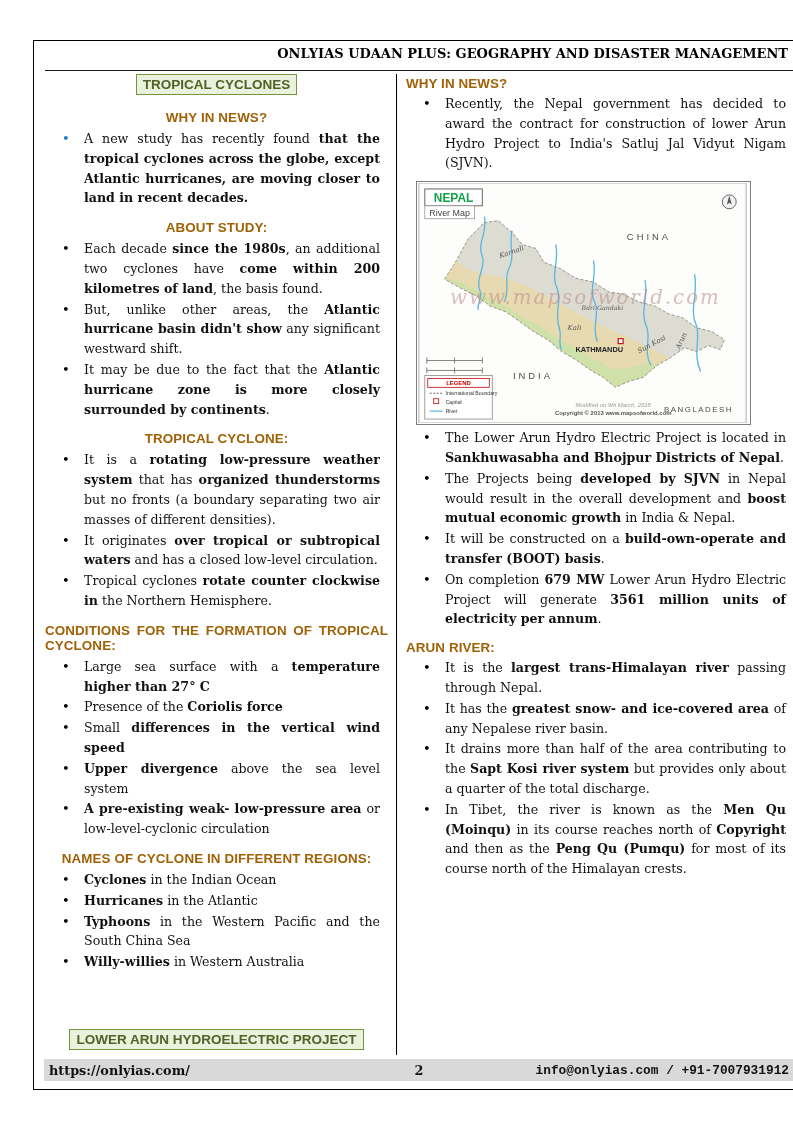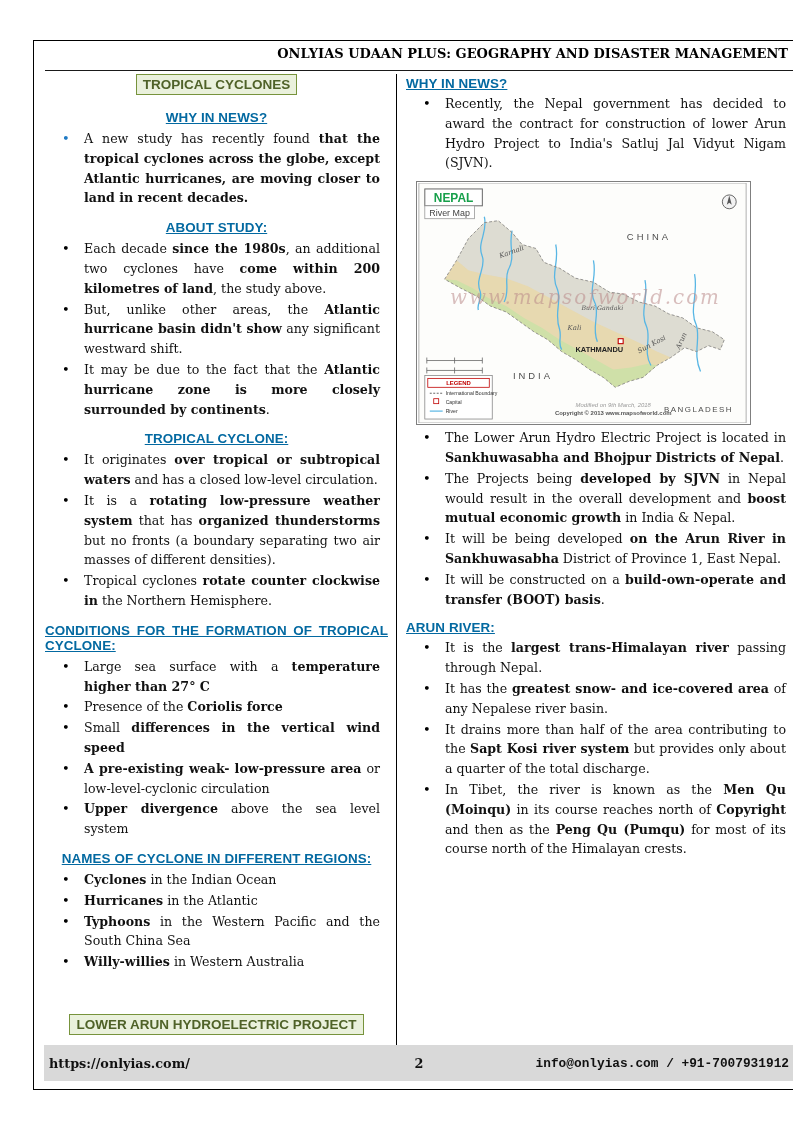--- a/index.html
+++ b/index.html
@@ -8,34 +8,34 @@
   .frame{position:absolute;left:33px;top:40px;width:766px;height:1050px;border:1.6px solid #000;box-sizing:border-box;}
   .header-title{position:absolute;top:5px;right:10px;font-family:"DejaVu Serif",serif;
         font-weight:bold;font-size:13px;color:#000;white-space:nowrap;}
   .header-rule{position:absolute;top:29px;left:11px;right:0;border-top:1.5px solid #1a1a1a;}
   .content{position:absolute;top:33px;left:11px;right:4px;bottom:34px;display:flex;}
   .col-left{width:351px;padding-right:8px;box-sizing:border-box;display:flex;flex-direction:column;align-items:center;}
   .col-right{flex:1;border-left:1.3px solid #000;padding-left:9px;box-sizing:border-box;display:flex;flex-direction:column;}
   .banner{background:#EAF1DC;border:1.8px solid #77933C;color:#4F6228;
         font-family:"Liberation Sans",sans-serif;font-weight:bold;font-size:13.5px;
         padding:2px 6px;margin:0 0 4px 0;}
-  .banner.push{margin-top:auto;margin-bottom:20px;}
+  .banner.push{margin-top:auto;margin-bottom:5px;}
   .heading{font-family:"Liberation Sans",sans-serif;font-weight:bold;font-size:13.4px;
-        margin:11px 0 3px;text-align:justify;color:#0369a1;letter-spacing:.1px;text-decoration:underline;}
+        margin:11px 0 3px;text-align:justify;color:#a16207;letter-spacing:.1px;}
   .heading:first-child{margin-top:2px;}
   ul.bullets{list-style:none;margin:0;padding:0;}
   ul.bullets li{position:relative;padding-left:31px;font-size:12.6px;line-height:19.8px;
         text-align:justify;margin:1px 8px;}
   ul.bullets li::before{content:"•";position:absolute;left:9px;top:0;font-size:13px;color:#000;}
   ul.bullets li.blue::before{color:#1F7AC4;}
   .b{font-weight:bold;}
   .map-figure{margin:7px 0 2px 10px;width:331px;border:1px solid #7f7f7f;background:#fff;padding:1px;}
   .map-figure svg{display:block;}
   .footer-bar{position:absolute;left:10px;right:4px;bottom:8px;height:22px;background:#D9D9D9;
-        display:flex;align-items:center;font-size:12.8px;font-weight:600;padding:18px 5px;box-sizing:border-box;}
+        display:flex;align-items:center;font-size:12.8px;font-weight:600;padding:11px 5px;box-sizing:border-box;}
   .f-left{flex:1;text-align:left;}
   .f-center{width:44px;text-align:center;}
   .f-right{flex:1;text-align:right;font-family:Liberation Mono, monospace;}
 </style>
 </head>
 <body>
 
 <div class="page">
   <div class="frame">
 
@@ -44,37 +44,37 @@
 
     <div class="content">
       <div class="col-left">
           <div class="banner">TROPICAL CYCLONES</div>
           <div class="heading">WHY IN NEWS?</div>
           <ul class="bullets">
             <li class="blue"><span>A new study has recently found </span><span class="b">that the tropical cyclones across the globe, except Atlantic hurricanes, are moving closer to land in recent decades.</span></li>
           </ul>
           <div class="heading">ABOUT STUDY:</div>
           <ul class="bullets">
-            <li><span>Each decade </span><span class="b">since the 1980s</span><span>, an additional two cyclones have </span><span class="b">come within 200 kilometres of land</span><span>, the study above.</span></li>
+            <li><span>Each decade </span><span class="b">since the 1980s</span><span>, an additional two cyclones have </span><span class="b">come within 200 kilometres of land</span><span>, the basis found.</span></li>
             <li><span>But, unlike other areas, the </span><span class="b">Atlantic hurricane basin didn't show</span><span> any significant westward shift.</span></li>
             <li><span>It may be due to the fact that the </span><span class="b">Atlantic hurricane zone is more closely surrounded by continents</span><span>.</span></li>
           </ul>
           <div class="heading">TROPICAL CYCLONE:</div>
           <ul class="bullets">
+            <li><span>It is a </span><span class="b">rotating low-pressure weather system</span><span> that has </span><span class="b">organized thunderstorms</span><span> but no fronts (a boundary separating two air masses of different densities).</span></li>
             <li><span>It originates </span><span class="b">over tropical or subtropical waters</span><span> and has a closed low-level circulation.</span></li>
-            <li><span>It is a </span><span class="b">rotating low-pressure weather system</span><span> that has </span><span class="b">organized thunderstorms</span><span> but no fronts (a boundary separating two air masses of different densities).</span></li>
             <li><span>Tropical cyclones </span><span class="b">rotate counter clockwise in</span><span> the Northern Hemisphere.</span></li>
           </ul>
           <div class="heading">CONDITIONS FOR THE FORMATION OF TROPICAL CYCLONE:</div>
           <ul class="bullets">
             <li><span>Large sea surface with a </span><span class="b">temperature higher than 27° C</span></li>
             <li><span>Presence of the </span><span class="b">Coriolis force</span></li>
             <li><span>Small </span><span class="b">differences in the vertical wind speed</span></li>
+            <li><span class="b">Upper divergence</span><span> above the sea level system</span></li>
             <li><span class="b">A pre-existing weak- low-pressure area</span><span> or low-level-cyclonic circulation</span></li>
-            <li><span class="b">Upper divergence</span><span> above the sea level system</span></li>
           </ul>
           <div class="heading">NAMES OF CYCLONE IN DIFFERENT REGIONS:</div>
           <ul class="bullets">
             <li><span class="b">Cyclones</span><span> in the Indian Ocean</span></li>
             <li><span class="b">Hurricanes</span><span> in the Atlantic</span></li>
             <li><span class="b">Typhoons</span><span> in the Western Pacific and the South China Sea</span></li>
             <li><span class="b">Willy-willies</span><span> in Western Australia</span></li>
           </ul>
           <div class="banner push">LOWER ARUN HYDROELECTRIC PROJECT</div>
         </div>
@@ -152,22 +152,22 @@
 
             <text x="196" y="226" text-anchor="middle" font-family="Liberation Sans,sans-serif" font-style="italic" font-size="6" fill="#9a9a9a">Modified on 9th March, 2018</text>
             <text x="196" y="234" text-anchor="middle" font-family="Liberation Sans,sans-serif" font-weight="bold" font-size="6" fill="#555">Copyright © 2013 www.mapsofworld.com</text>
           </svg>
         </figure>
 
         <div>
             <ul class="bullets">
               <li><span>The Lower Arun Hydro Electric Project is located in </span><span class="b">Sankhuwasabha and Bhojpur Districts of Nepal</span><span>.</span></li>
               <li><span>The Projects being </span><span class="b">developed by SJVN</span><span> in Nepal would result in the overall development and </span><span class="b">boost mutual economic growth</span><span> in India &amp; Nepal.</span></li>
-              <li><span>It will be being developed </span><span class="b">on the Arun River in Sankhuwasabha</span><span> District of Province 1, East Nepal.</span></li>
               <li><span>It will be constructed on a </span><span class="b">build-own-operate and transfer (BOOT) basis</span><span>.</span></li>
+              <li><span>On completion </span><span class="b">679 MW</span><span> Lower Arun Hydro Electric Project will generate </span><span class="b">3561 million units of electricity per annum</span><span>.</span></li>
             </ul>
             <div class="heading">ARUN RIVER:</div>
             <ul class="bullets">
               <li><span>It is the </span><span class="b">largest trans-Himalayan river</span><span> passing through Nepal.</span></li>
               <li><span>It has the </span><span class="b">greatest snow- and ice-covered area</span><span> of any Nepalese river basin.</span></li>
               <li><span>It drains more than half of the area contributing to the </span><span class="b">Sapt Kosi river system</span><span> but provides only about a quarter of the total discharge.</span></li>
               <li><span>In Tibet, the river is known as the </span><span class="b">Men Qu (Moinqu)</span><span> in its course reaches north of </span><span class="b">Copyright</span><span> and then as the </span><span class="b">Peng Qu (Pumqu)</span><span> for most of its course north of the Himalayan crests.</span></li>
             </ul>
           </div>
       </div>

